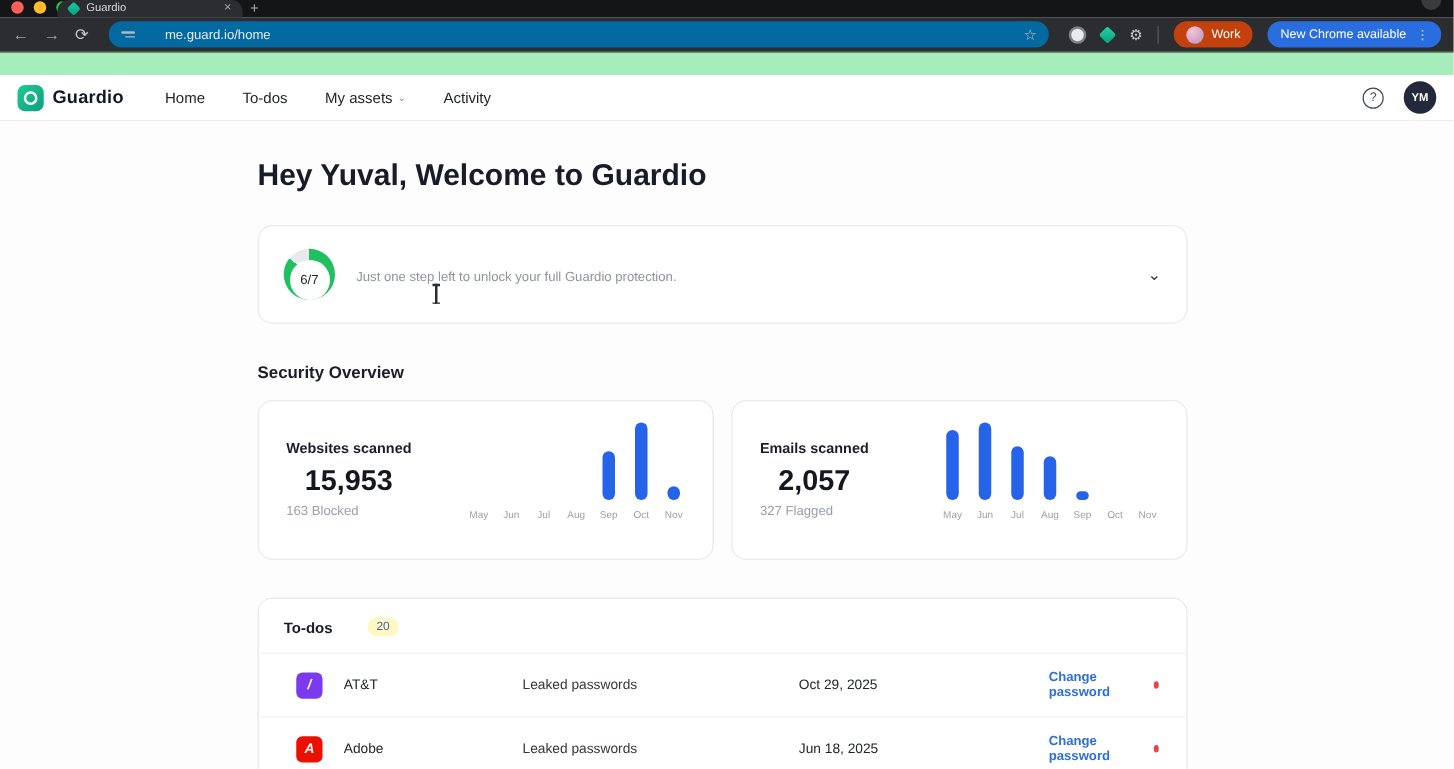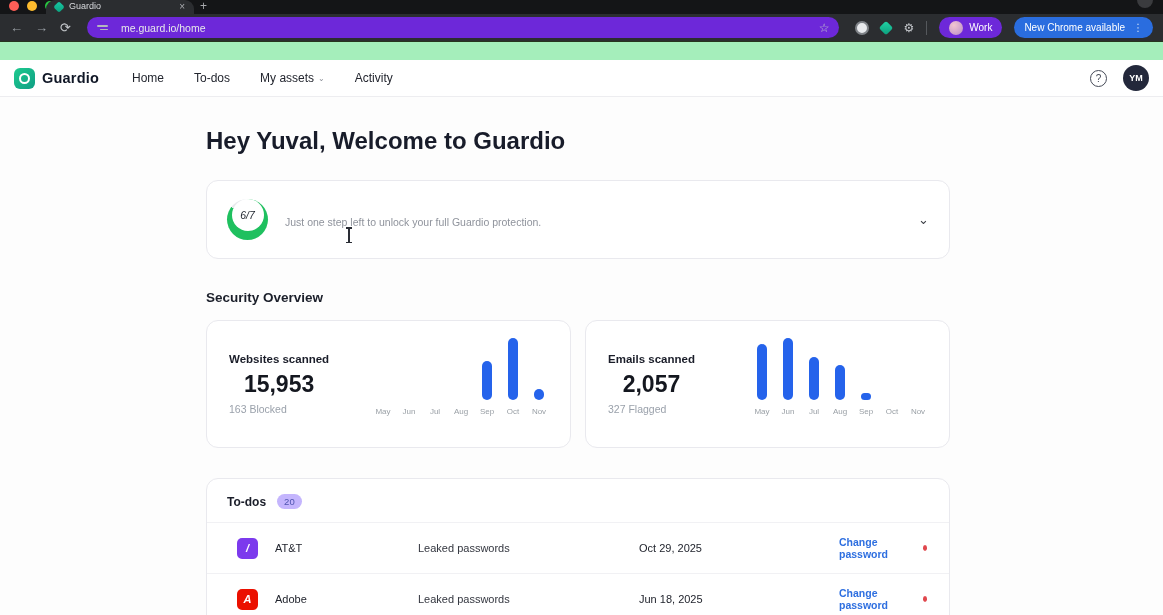--- a/index.html
+++ b/index.html
@@ -19,36 +19,36 @@
   .tab-title { flex:1; overflow:hidden; white-space:nowrap; margin-top:-2px;}
   .tab-close { color:#a7a9ad; font-size:10px; margin-top:-2px;}
   .newtab { position:absolute; left:200px; top:-1px; color:#a7a9ad; font-size:12px; }
   .corner-btn { position:absolute; right:10px; top:-8px; width:16px; height:16px;
     border-radius:50%; background:#3a3b3e; }
 
   .toolbar { height:27px; background:#2b2d30; display:flex; align-items:center;
     padding:0 10px; gap:12px; }
   .navbtn { color:#9aa0a6; font-size:13px; line-height:1; }
   .reload { color:#c3c6ca; }
-  .urlbar { flex:1; height:21px; background:#6d28d9; border-radius:11px; display:flex;
-    align-items:center; gap:13px; padding:0 10px; margin:0 4px; }
+  .urlbar { flex:1; height:21px; background:#0369a1; border-radius:11px; display:flex;
+    align-items:center; gap:24px; padding:0 10px; margin:0 4px; }
   .tune-ic { display:flex; flex-direction:column; gap:2px; width:11px; }
   .tune-ic i { display:block; height:1.5px; background:#b4b8bd; border-radius:1px; }
   .tune-ic i:last-child { width:8px; margin-left:3px;}
   .url-text { color:#e6e8ea; font-size:10.5px; flex:1; }
   .star { color:#c3c6ca; font-size:12px; }
   .ext-circle { width:14px; height:14px; border-radius:50%; background:#e8eaed;
     border:2px solid #7e8287; }
   .ext-diamond { width:10px; height:10px; background:linear-gradient(135deg,#22d3a6,#0c9f7d);
     border-radius:2px; transform:rotate(45deg); }
   .puzzle { color:#c3c6ca; font-size:12px; }
   .tsep { width:1px; height:14px; background:#55585c; }
   .pill { height:21px; border-radius:11px; display:flex; align-items:center; gap:6px;
     padding:0 10px; color:#fff; font-size:10px; white-space:nowrap; }
-  .pill-work { background:#6d28d9; }
+  .pill-work { background:#c2410c; }
   .pill-avatar { width:14px; height:14px; border-radius:50%;
     background:radial-gradient(circle at 35% 30%,#f3c6d0,#b78bc9); }
   .pill-update { background:#2a6ddf; gap:8px; }
   .kebab { color:#cfe0f7; font-size:10px; letter-spacing:0; }
 
   .green-banner { height:19px; background:#a5eebb; border-top:1px solid #27351f; }
 
   
   .sitenav { height:37px; background:#fff; border-bottom:1px solid #ededf0;
     display:flex; align-items:center; padding:0 14px; }
@@ -73,22 +73,22 @@
   h1.greet { font-size:24px; font-weight:700; color:#181c2a; padding-top:30px; }
   .ibeam { position:absolute; left:348px; top:130px; width:2px; height:16px;
     background:#2a2d35; }
   .ibeam::before,.ibeam::after { content:""; position:absolute; left:-2px; width:6px;
     height:1.5px; background:#2a2d35; }
   .ibeam::after { bottom:0; }
 
   .card { background:#fff; border:1px solid #e9e9ee; border-radius:12px; }
   .onboard { margin-top:25px; height:79px; display:flex; align-items:center;
     padding:0 20px; gap:17px; }
-  .ring { width:41px; height:41px; border-radius:50%; display:flex; align-items:flex-start;
-    justify-content:center; flex:none;font-style:italic; }
+  .ring { width:41px; height:41px; border-radius:50%; display:flex; align-items:flex-end;
+    justify-content:center; flex:none; }
   .ring-inner { width:32px; height:32px; border-radius:50%; background:#fff; display:flex;
     align-items:center; justify-content:center; font-size:10.5px; color:#21262f; }
   .ob-title { font-size:12px; font-weight:700; color:#1a1d29; }
   .ob-sub { font-size:10.5px; color:#8f939c; margin-top:4px; }
   .chev { margin-left:auto; color:#3c3f46; font-size:13px; }
 
   .sec-heading { margin-top:31px; font-size:13.5px; font-weight:700; color:#1b1f2a; }
   .stat-row { display:flex; gap:14px; margin-top:15px; }
   .stat-card { width:397px; height:128px; display:flex; align-items:center;
     justify-content:space-between; padding:0 20px 0 22px; }
@@ -97,22 +97,22 @@
   .stat-sub { font-size:10.5px; color:#9aa1ab; }
   .chart { display:flex; align-items:flex-end; gap:4px; padding-bottom:14px; }
   .col { width:22px; display:flex; flex-direction:column; align-items:center;
     justify-content:flex-end; }
   .bar { width:10px; border-radius:5px; }
   .mlabel { font-size:8px; color:#9aa0a6; margin-top:7px; }
 
   .todos { margin-top:30px; height:210px; overflow:hidden; }
   .todos-head { display:flex; align-items:center; gap:11px; padding:15px 20px 13px; }
   .todos-title { font-size:12px; font-weight:700; color:#1a1d29; }
-  .badge { background:#c4b5fd; color:#4e54b0; font-size:9.5px; padding:2px 7px;
-    border-radius:9px; }
+  .badge { background:#fef9c3; color:#4e54b0; font-size:9.5px; padding:2px 7px;
+    border-radius:9px;margin-left:17px; }
   .trow { display:flex; align-items:center; height:51px; padding:0 20px;
     border-top:1px solid #f1f1f4; }
   .c1 { width:191px; display:flex; align-items:center; }
   .ticon { width:21px; height:21px; border-radius:5px; color:#fff; font-size:11px;
     font-weight:700; font-style:italic; display:flex; align-items:center;
     justify-content:center; margin-left:10px; }
   .tname { font-size:11px; color:#22252e; margin-left:17px; }
   .c2 { width:221px; font-size:11px; color:#33363f; }
   .c3 { width:200px; font-size:11px; color:#22252e; }
   .c4 { flex:1; display:flex; align-items:center; justify-content:flex-end; gap:17px; }

